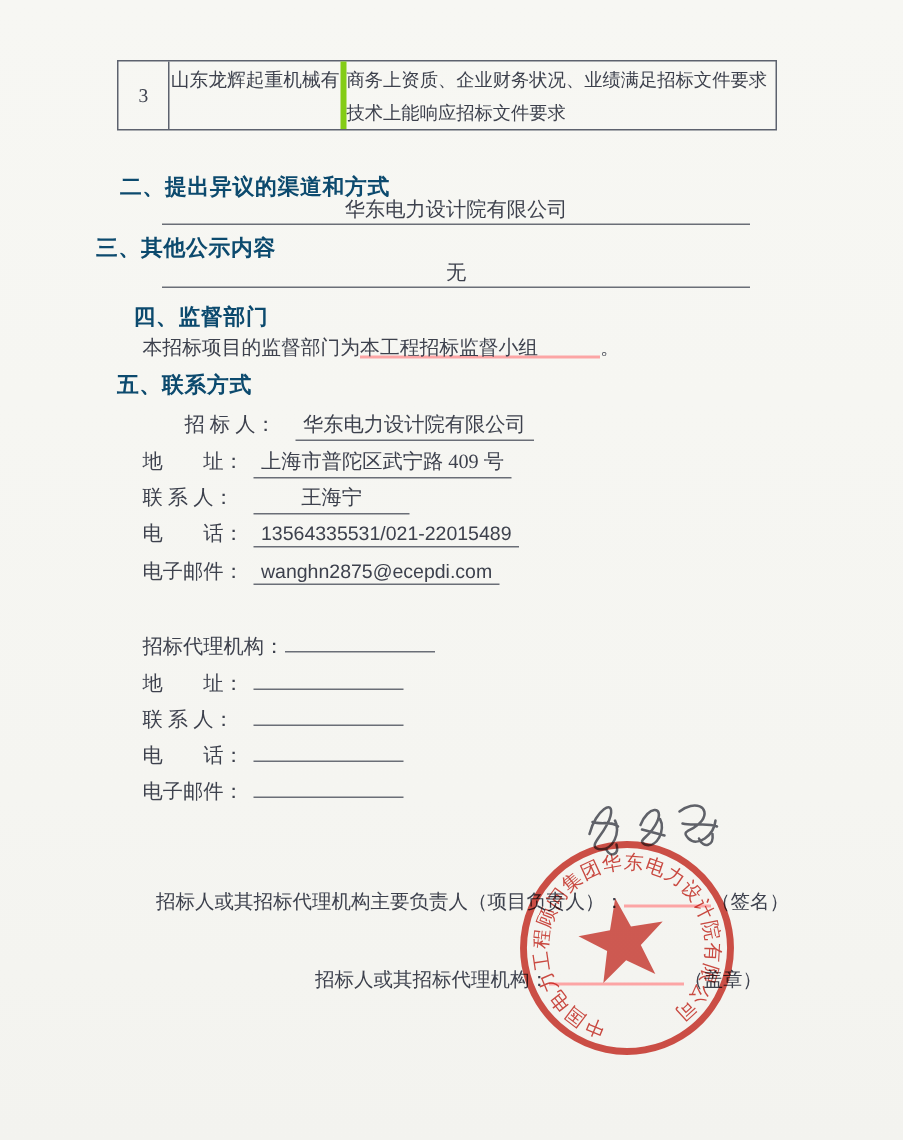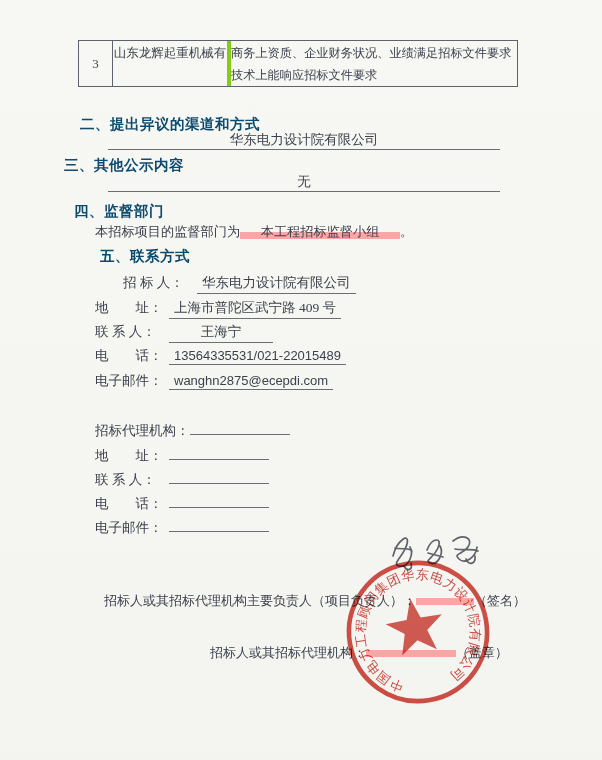--- a/index.html
+++ b/index.html
@@ -38,22 +38,22 @@
 
   
   .uline {
     left:108px; width:392px; height:19px;
     border-bottom:1px solid #6a6e77;
     text-align:center; font-size:13.5px;
   }
 
   .bodyline { font-size:13.2px; }
   .inline-blank {
-    display:inline-block; border-bottom:7px solid #fca5a5;
-    text-align:center; vertical-align:baseline; height:16px;
+    display:inline-block; border-bottom:2px solid #fca5a5;
+    text-align:left; vertical-align:baseline; height:16px;
   }
 
   
   .crow { left:95px; font-size:13.5px; white-space:nowrap; }
   .clabel { display:inline-block; width:74px; }
   .cvalue {
     display:inline-block; min-width:104px; text-align:center;
     border-bottom:1px solid #6a6e77; padding:0 5px 1px 5px;
   }
   .sans { font-family:"Liberation Sans","DejaVu Sans",sans-serif; font-size:13px; }
@@ -83,26 +83,26 @@
     <div>技术上能响应招标文件要求</div>
   </div>
 </div>
 
 <div class="abs hd" style="left:80px; top:115px;">二、提出异议的渠道和方式</div>
 <div class="abs uline" style="top:131px;">华东电力设计院有限公司</div>
 
 <div class="abs hd" style="left:64px; top:156px;">三、其他公示内容</div>
 <div class="abs uline" style="top:173px;">无</div>
 
-<div class="abs hd" style="left:74px; top:202px;">四、监督部门</div>
+<div class="abs hd" style="left:89px; top:202px;">四、监督部门</div>
 <div class="abs bodyline" style="left:95px; top:223px;">
   <span>本招标项目的监督部门为</span><span class="inline-blank" style="width:160px;">本工程招标监督小组</span><span>。</span>
 </div>
 
-<div class="abs hd" style="left:78px; top:247px;margin-left:22px;">五、联系方式</div>
+<div class="abs hd" style="left:78px; top:247px;">五、联系方式</div>
 
 <div class="abs crow" style="top:274px;margin-left:28px;">
   <span class="clabel">招 标 人：</span><span class="cvalue">华东电力设计院有限公司</span>
 </div>
 <div class="abs crow" style="top:299px;">
   <span class="clabel">地　　址：</span><span class="cvalue">上海市普陀区武宁路 409 号</span>
 </div>
 <div class="abs crow" style="top:323px;">
   <span class="clabel">联 系 人：</span><span class="cvalue">王海宁</span>
 </div>

